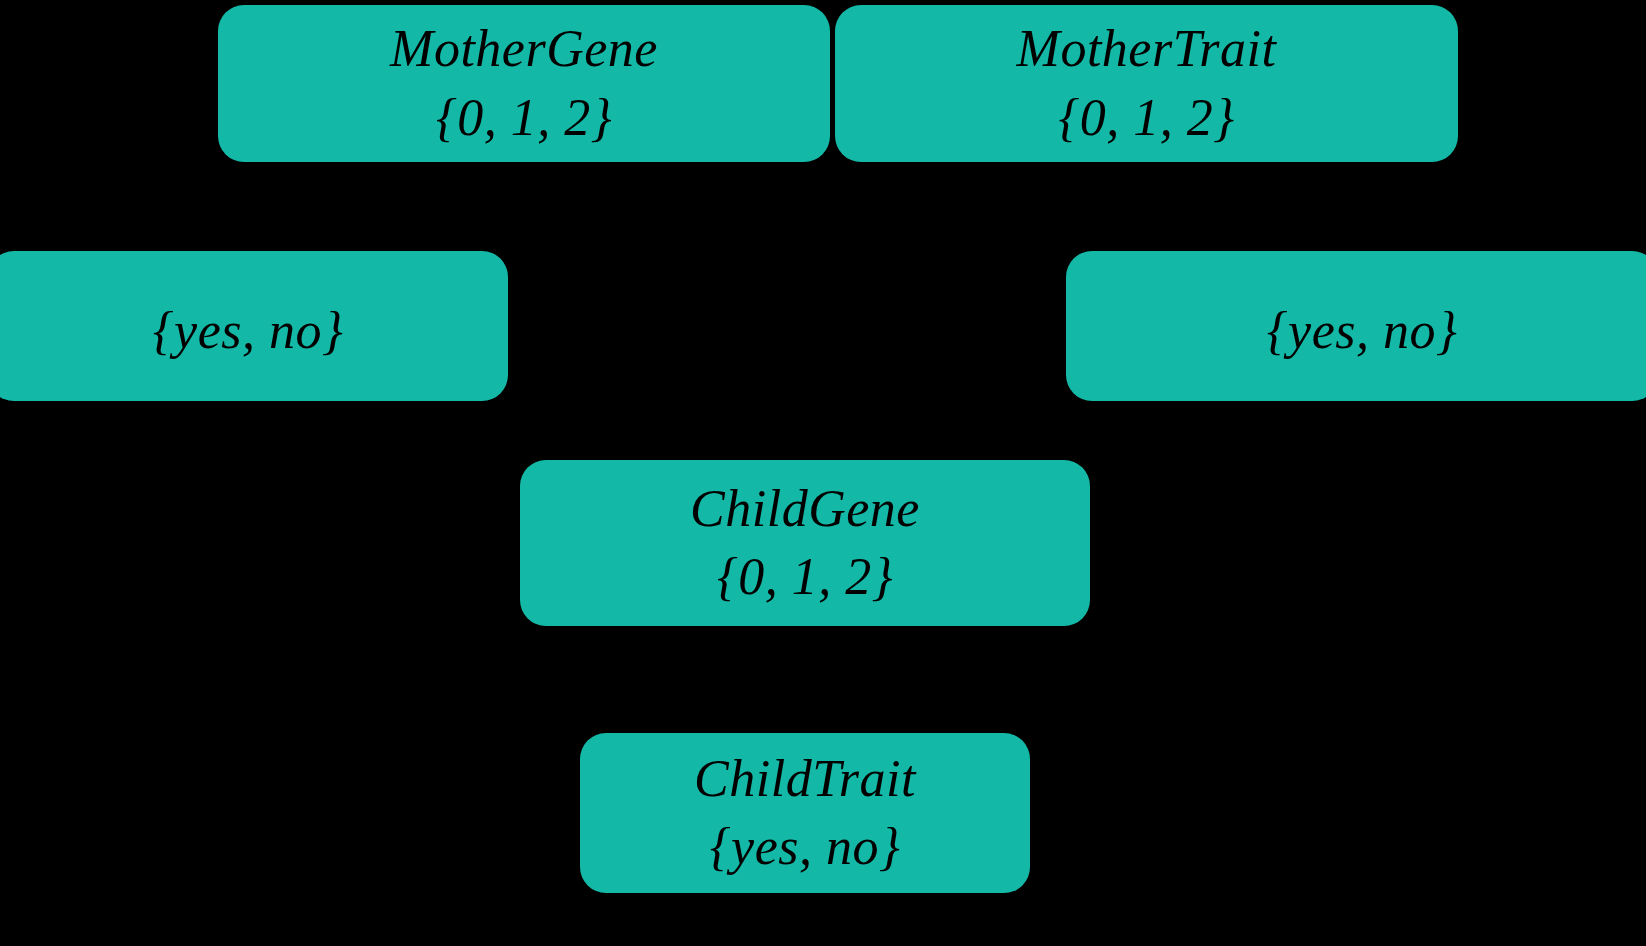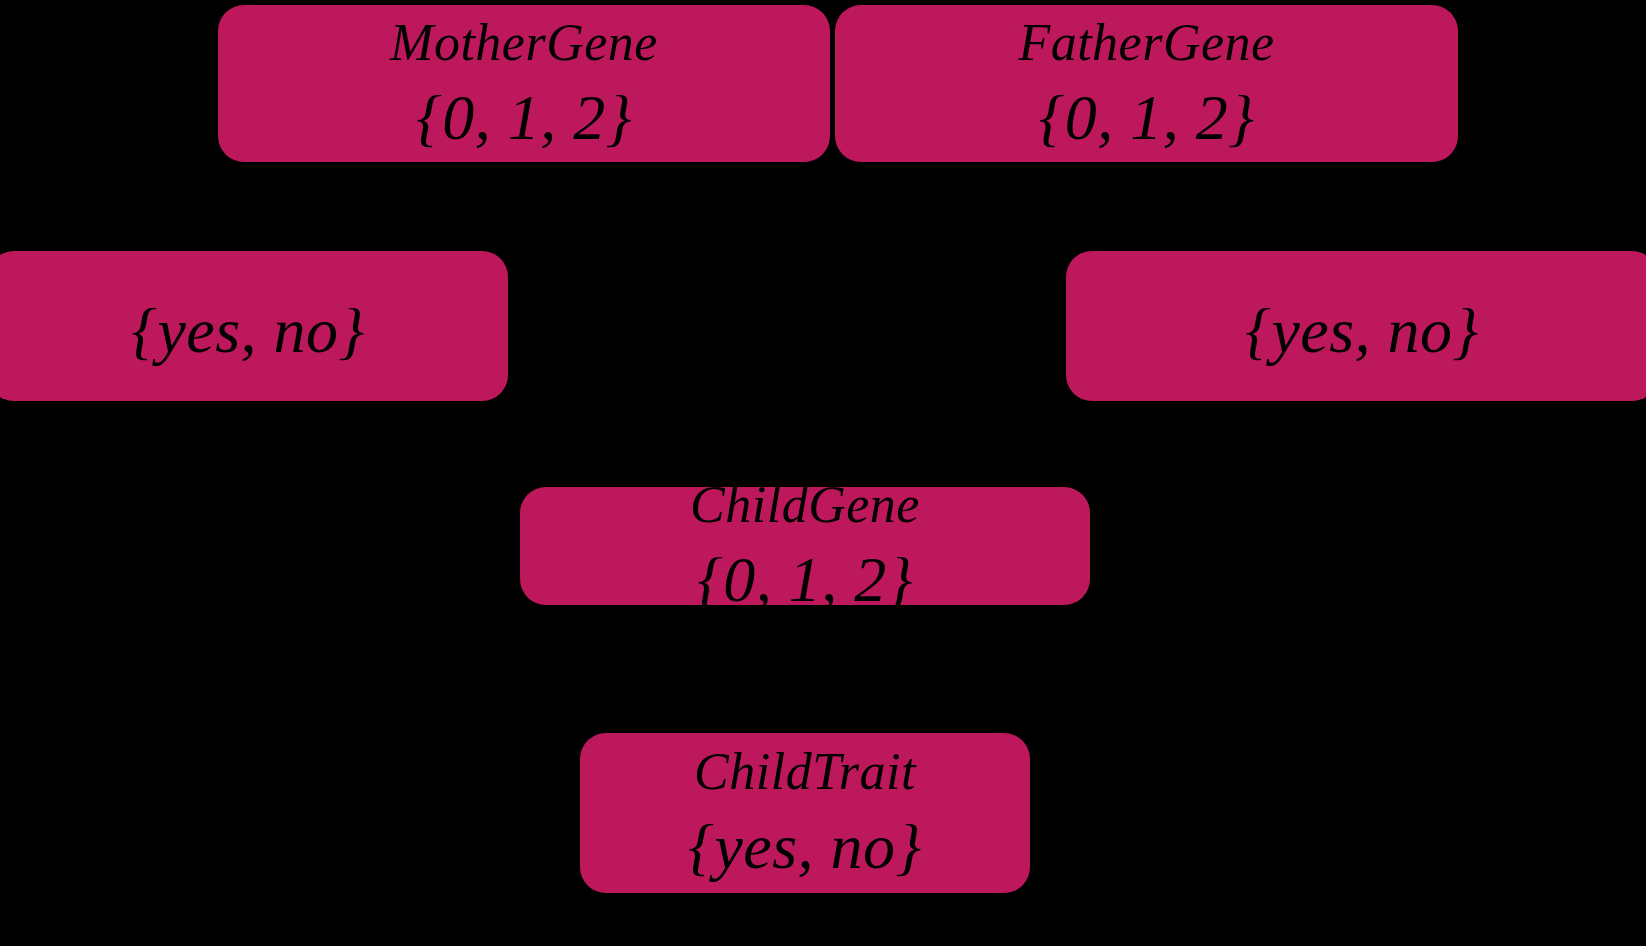--- a/index.html
+++ b/index.html
@@ -11,69 +11,69 @@
   #canvas {
     position: relative;
     width: 1646px;
     height: 946px;
     background: #000000;
     overflow: hidden;
   }
   .node {
     position: absolute;
     box-sizing: border-box;
-    background: #be185d;
+    background: #14b8a6;
     border-radius: 26px;
     display: flex;
     flex-direction: column;
     align-items: center;
     justify-content: center;
     color: #000000;
     font-family: "Liberation Serif", "DejaVu Serif", serif;
     font-style: italic;
     font-weight: 400;
     line-height: 1.12;
     text-align: center;
     white-space: nowrap;
     user-select: none;
   }
   .node-name {
     font-size: 52px;
     letter-spacing: 0.5px;
   }
   .node-domain {
-    font-size: 64px;
+    font-size: 52px;
     letter-spacing: 0.5px;
     margin-top: 10px;
   }
 </style>
 </head>
 <body>
 
 <div id="canvas">
 
   <div class="node" style="left:218px; top:5px; width:612px; height:157px;">
     <div class="node-name">MotherGene</div>
     <div class="node-domain">{0, 1, 2}</div>
   </div>
 
   <div class="node" style="left:835px; top:5px; width:623px; height:157px;">
-    <div class="node-name">FatherGene</div>
+    <div class="node-name">MotherTrait</div>
     <div class="node-domain">{0, 1, 2}</div>
   </div>
 
   <div class="node" style="left:-12px; top:251px; width:520px; height:150px;">
     <div class="node-domain">{yes, no}</div>
   </div>
 
   <div class="node" style="left:1066px; top:251px; width:592px; height:150px;">
     <div class="node-domain">{yes, no}</div>
   </div>
 
-  <div class="node" style="left:520px; top:487px; width:570px; height:118px;">
+  <div class="node" style="left:520px; top:460px; width:570px; height:166px;">
     <div class="node-name">ChildGene</div>
     <div class="node-domain">{0, 1, 2}</div>
   </div>
 
   <div class="node" style="left:580px; top:733px; width:450px; height:160px;font-style:italic;">
     <div class="node-name">ChildTrait</div>
     <div class="node-domain">{yes, no}</div>
   </div>
 
 </div>

